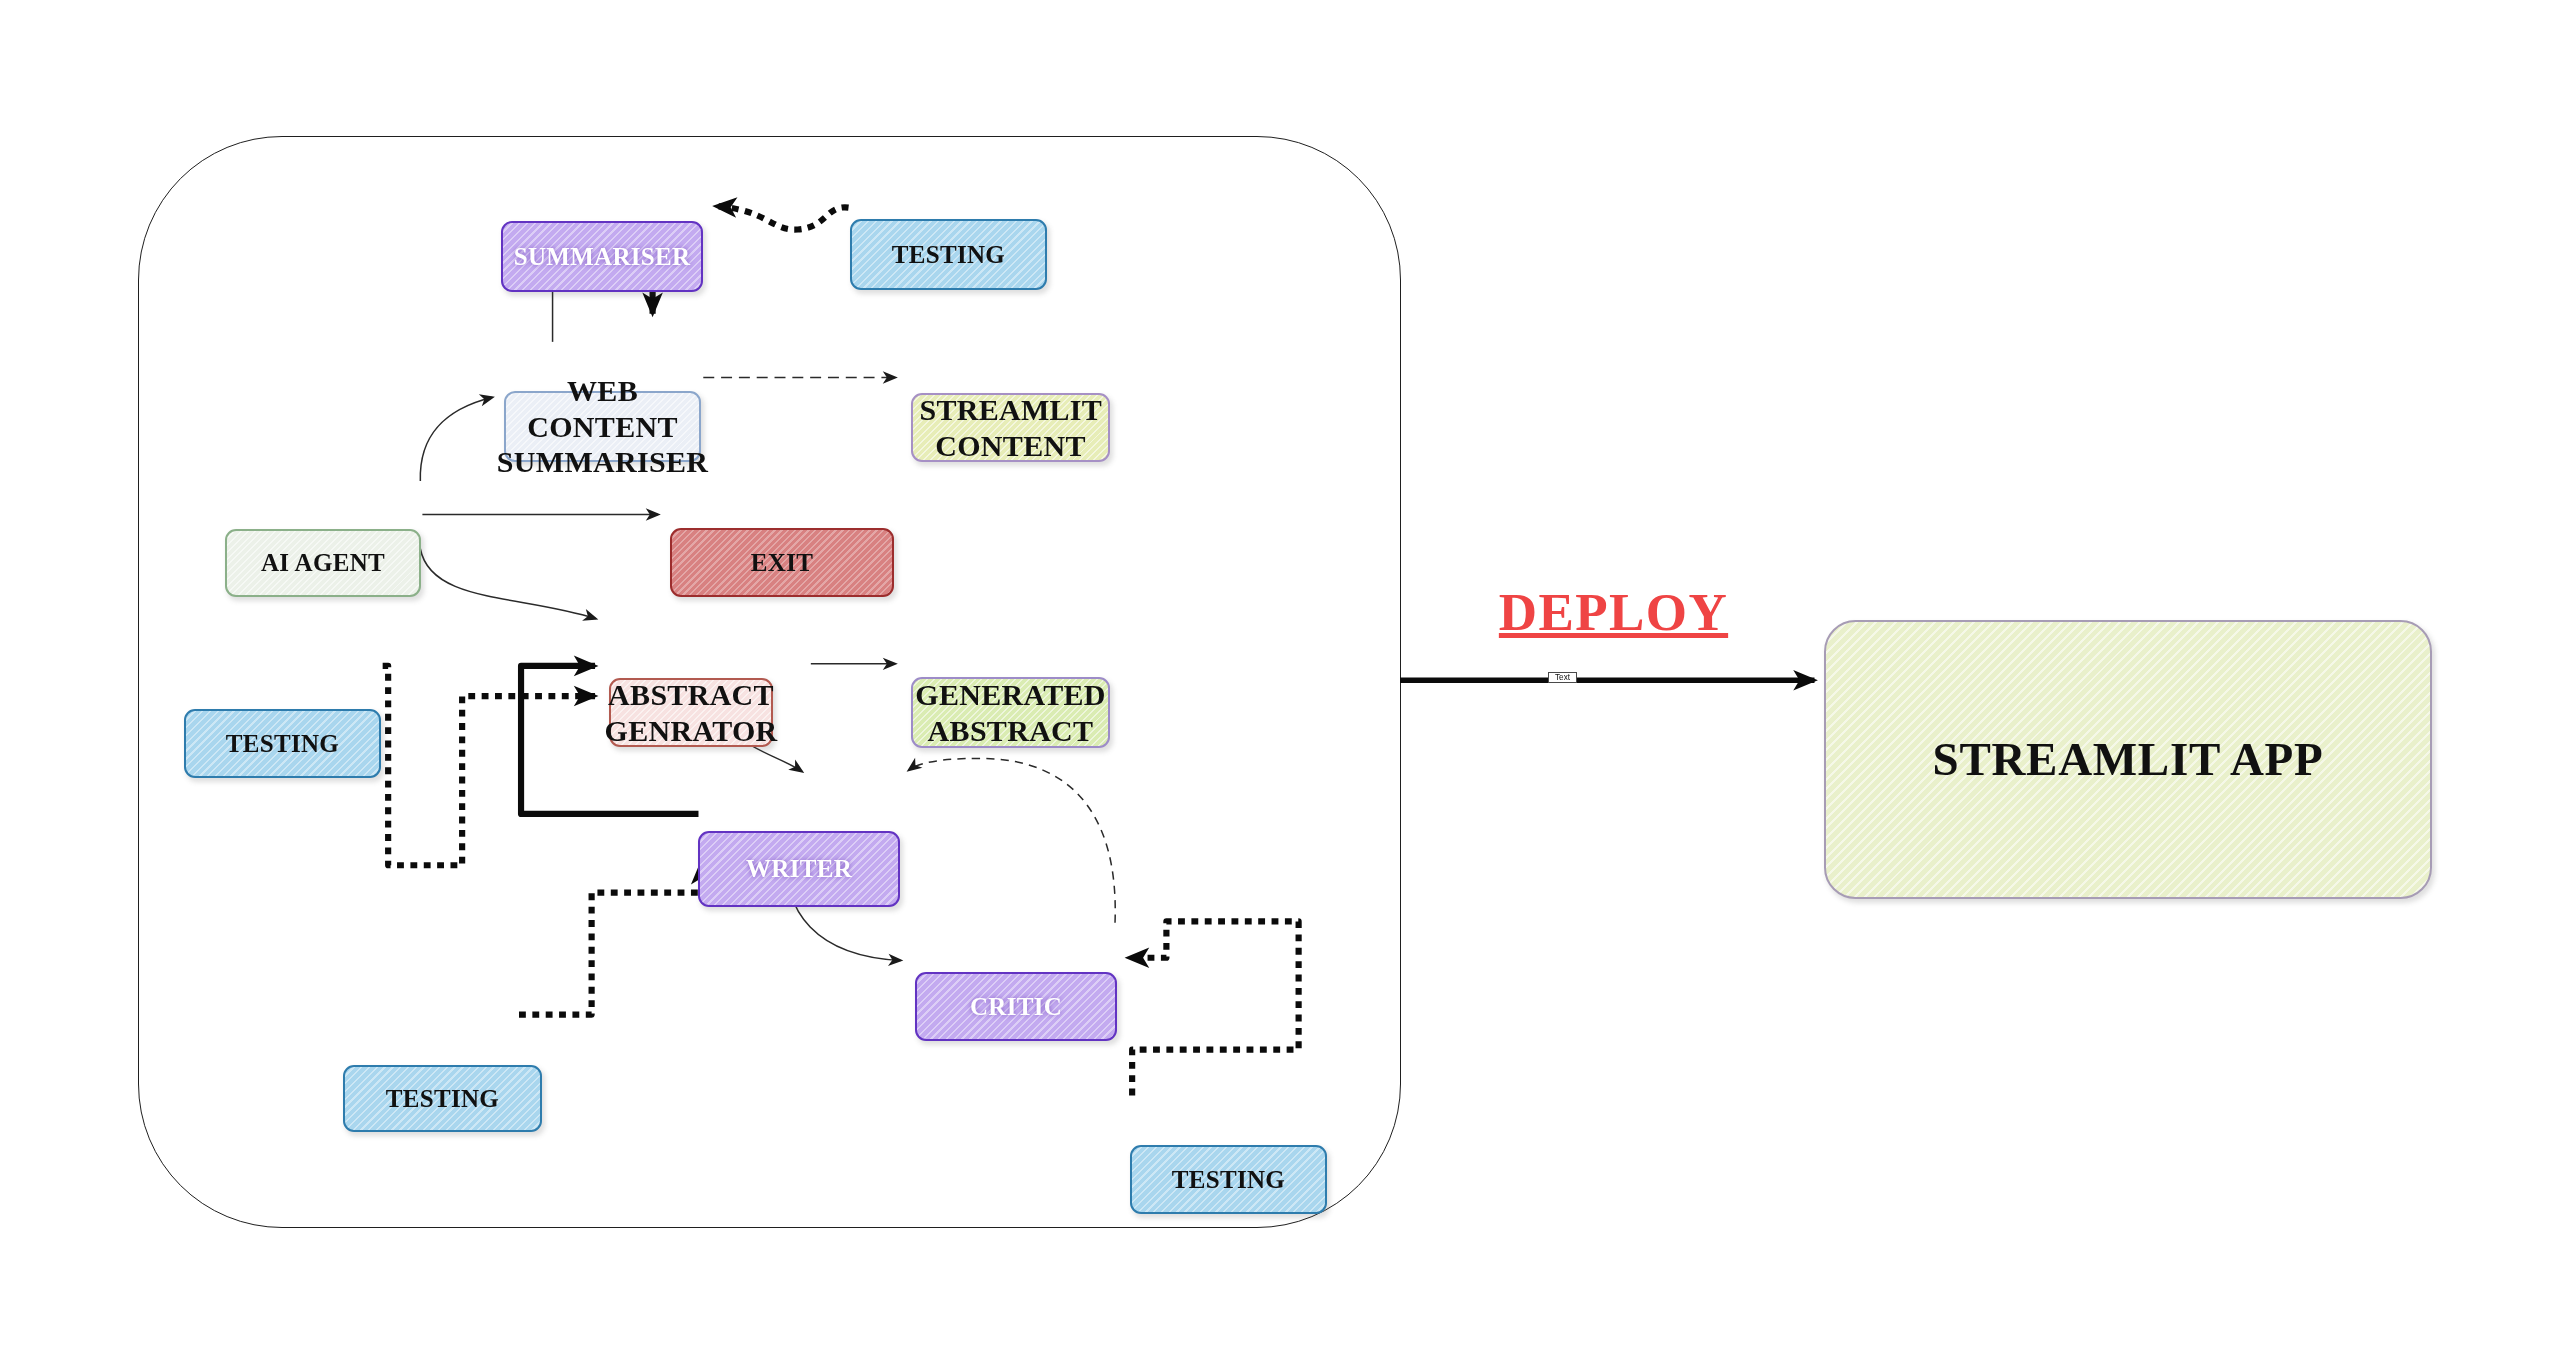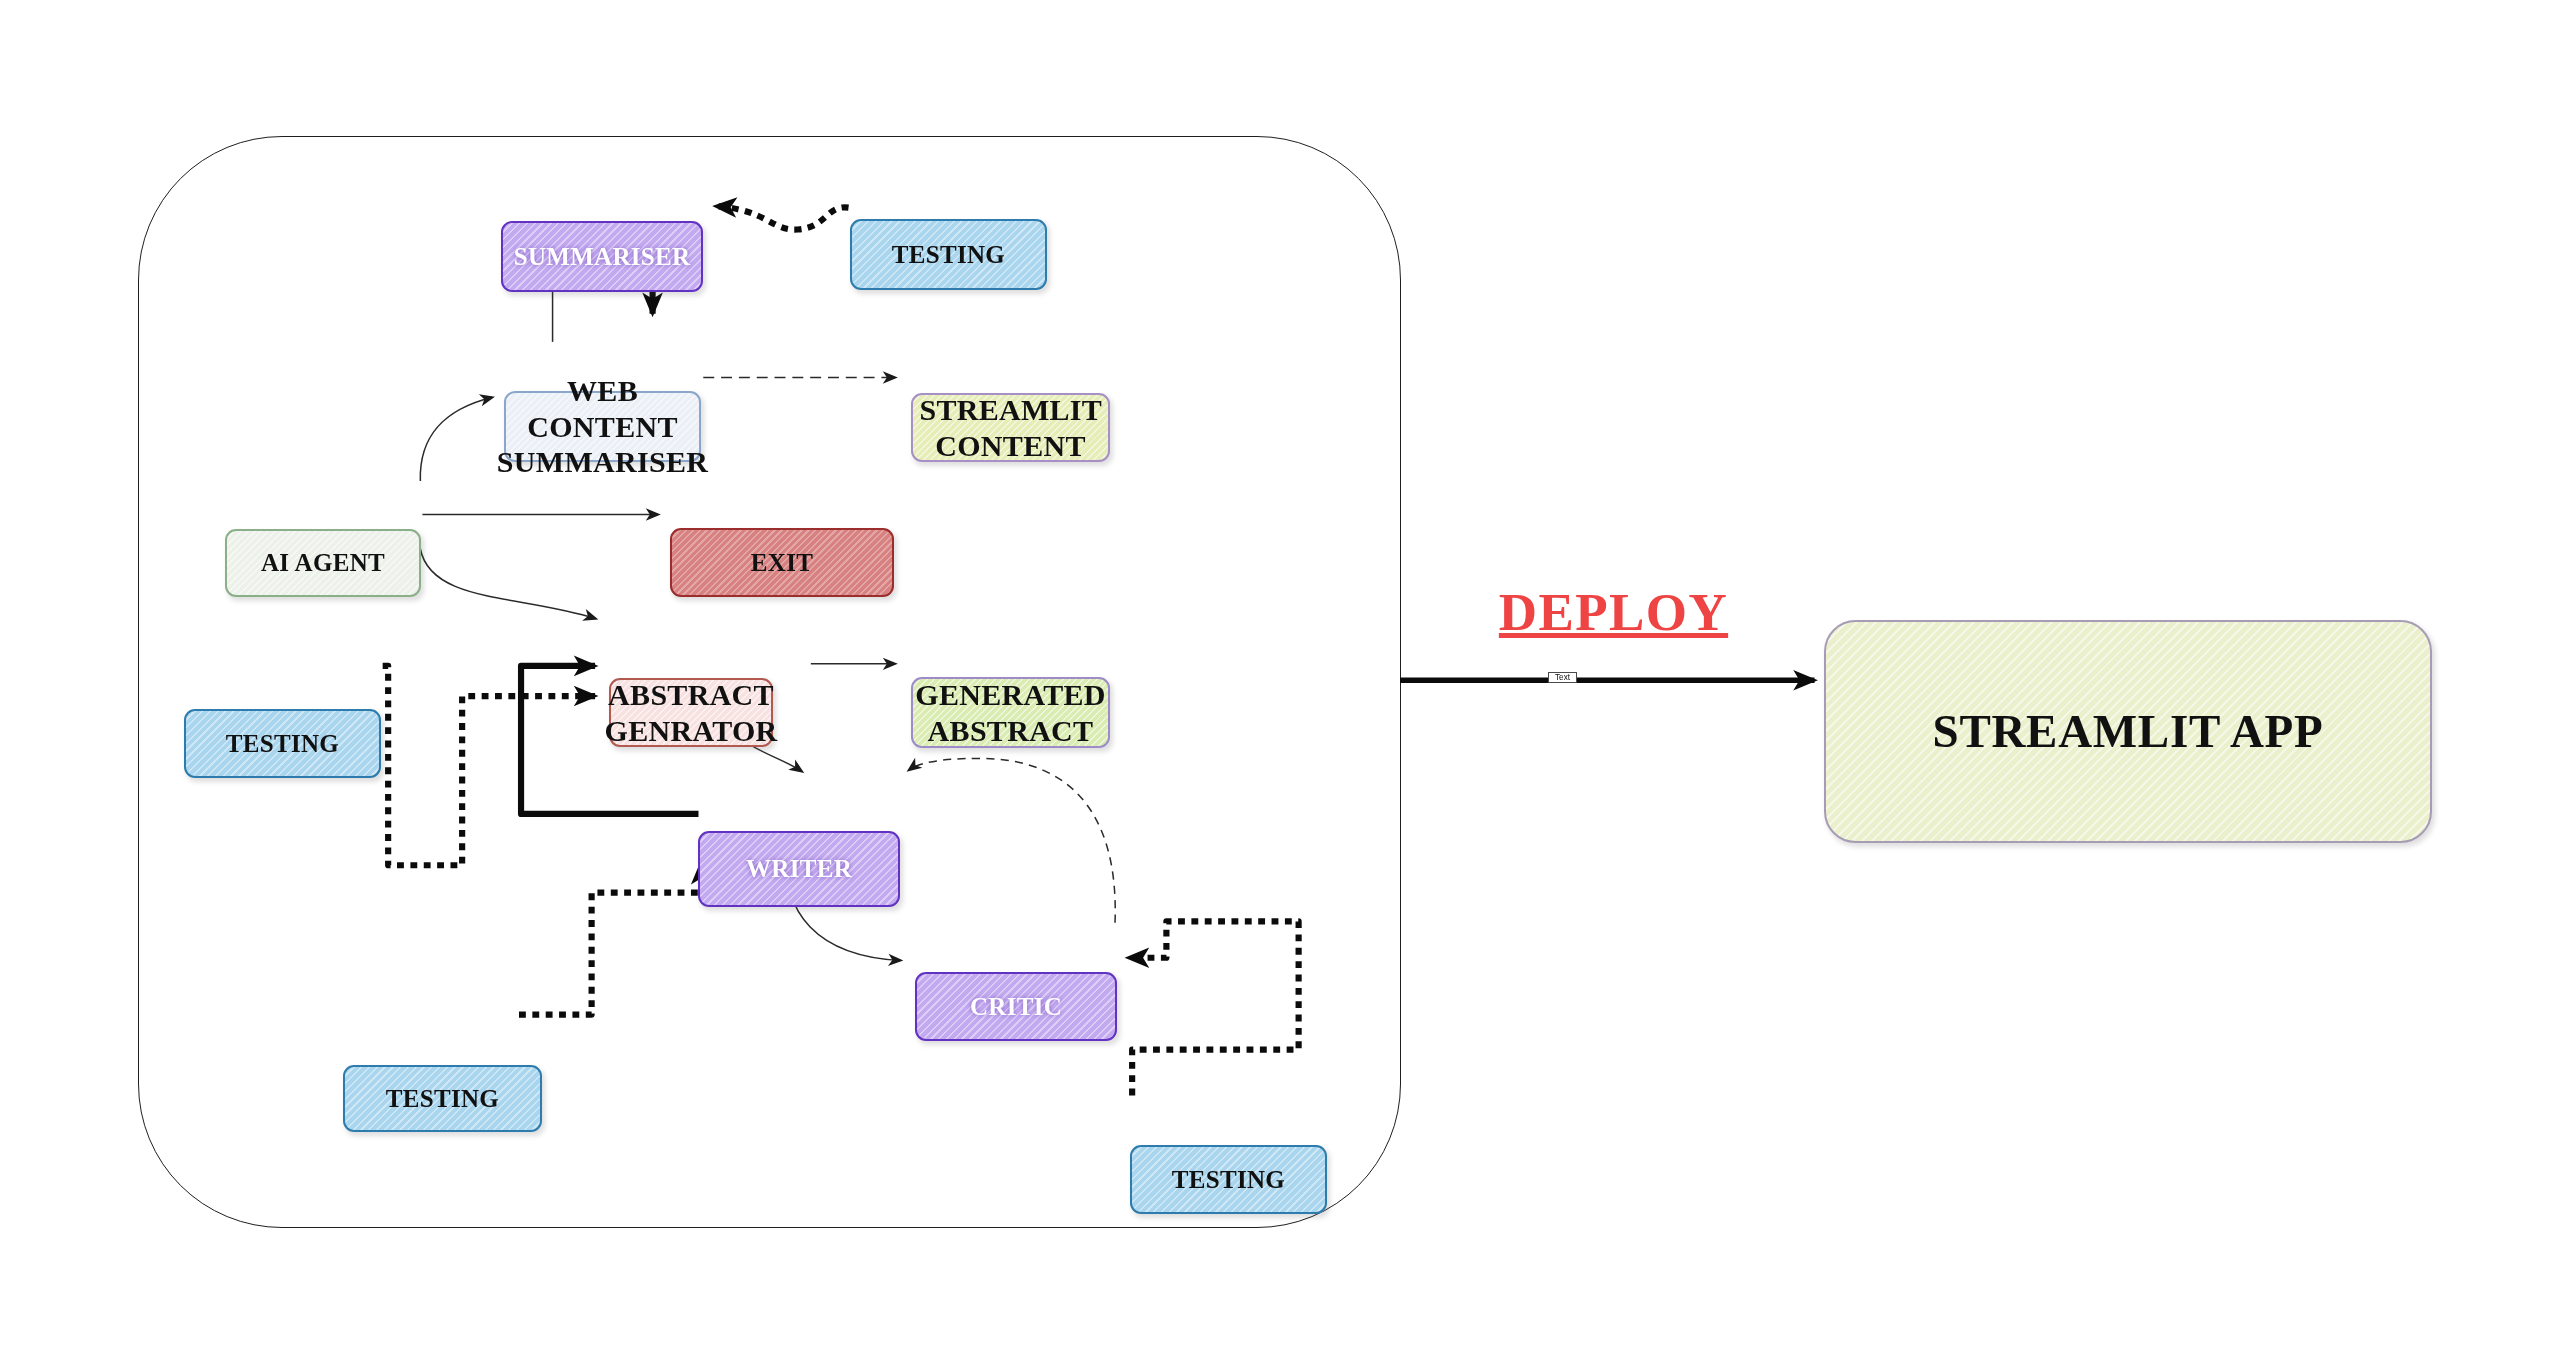--- a/index.html
+++ b/index.html
@@ -120,20 +120,20 @@
   <div class="node n-blue hatch" style="left:184px;top:661px;width:197px;height:69px">TESTING</div>
 
   <div class="node n-purple hatch" style="left:698px;top:783px;width:202px;height:76px">WRITER</div>
 
   <div class="node n-purple hatch" style="left:915px;top:924px;width:202px;height:69px">CRITIC</div>
 
   <div class="node n-blue hatch" style="left:343px;top:1017px;width:199px;height:67px">TESTING</div>
 
   <div class="node n-blue hatch" style="left:1130px;top:1097px;width:197px;height:69px">TESTING</div>
 
-  <div class="node n-streamlit" style="left:1824px;top:572px;width:608px;height:223px">STREAMLIT APP</div>
+  <div class="node n-streamlit" style="left:1824px;top:572px;width:608px;height:279px">STREAMLIT APP</div>
 
   <div class="deploy-label">DEPLOY</div>
 
   <div class="text-chip">Text</div>
 
 </div>
 
 
 </body></html>

